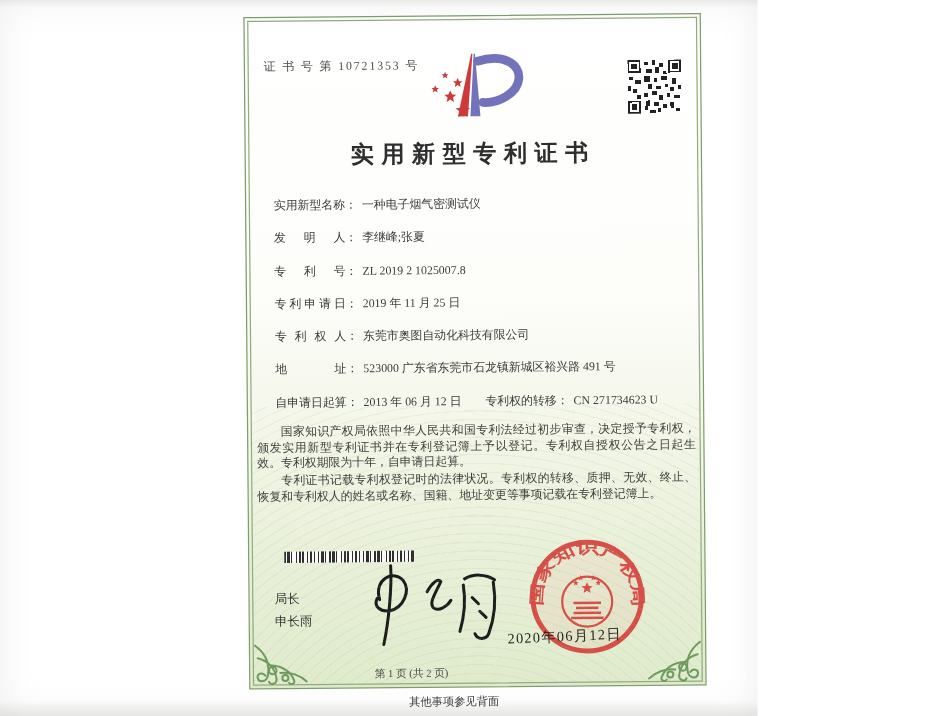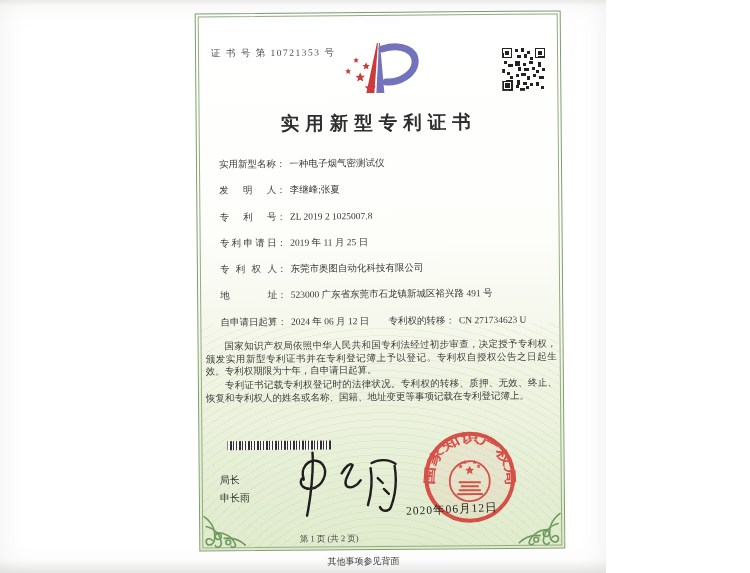--- a/index.html
+++ b/index.html
@@ -127,21 +127,21 @@
         <div class="frow">
           <span class="flabel">专利申请日</span><span class="fcolon">：</span><span>2019 年 11 月 25 日</span>
         </div>
         <div class="frow">
           <span class="flabel">专利权人</span><span class="fcolon">：</span><span>东莞市奥图自动化科技有限公司</span>
         </div>
         <div class="frow">
           <span class="flabel">地址</span><span class="fcolon">：</span><span>523000 广东省东莞市石龙镇新城区裕兴路 491 号</span>
         </div>
         <div class="frow">
-          <span class="flabel">自申请日起算</span><span class="fcolon">：</span><span>2024 年 06 月 12 日</span>
+          <span class="flabel">自申请日起算</span><span class="fcolon">：</span><span>2013 年 06 月 12 日</span>
           <span class="pair2">
             <span>专利权的转移</span><span class="fcolon">：</span><span>CN 271734623 U</span>
           </span>
         </div>
       </div>
 
       <div class="paras">
         <p>国家知识产权局依照中华人民共和国专利法经过初步审查，决定授予专利权，颁发实用新型专利证书并在专利登记簿上予以登记。专利权自授权公告之日起生效。专利权期限为十年，自申请日起算。</p>
         <p>专利证书记载专利权登记时的法律状况。专利权的转移、质押、无效、终止、恢复和专利权人的姓名或名称、国籍、地址变更等事项记载在专利登记簿上。</p>
       </div>

